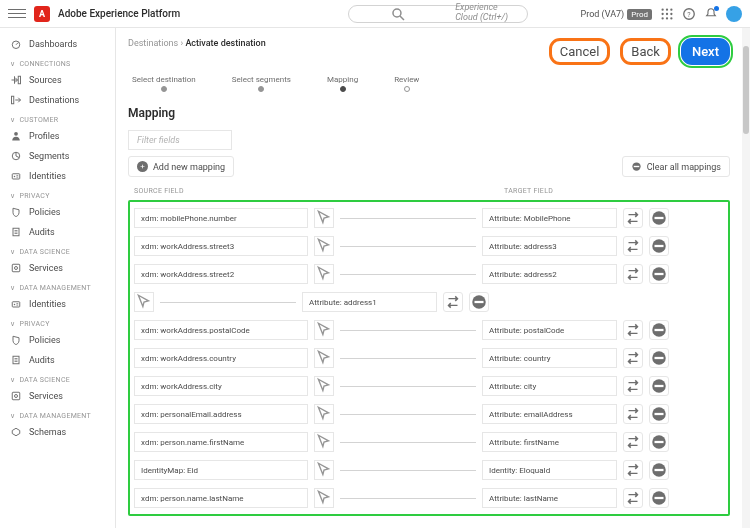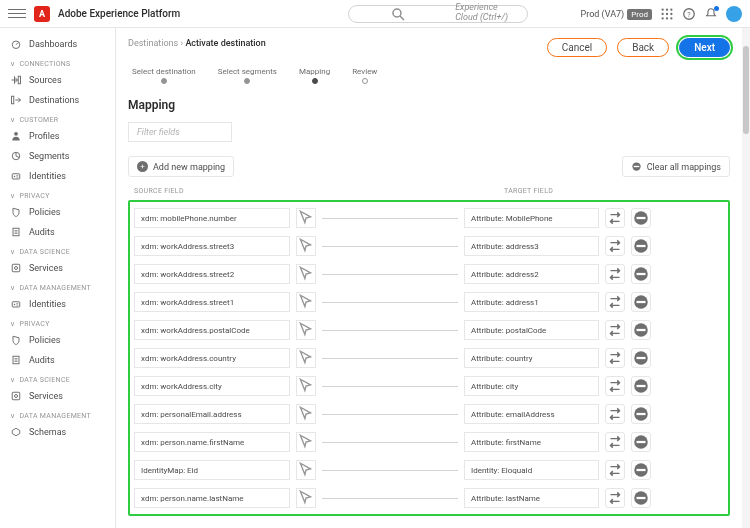--- a/index.html
+++ b/index.html
@@ -20,41 +20,41 @@
 .side{width:116px;border-right:1px solid #e6e6e6;overflow-y:auto;padding:6px 0}
 .sitem{display:flex;align-items:center;gap:7px;padding:4px 10px;font-size:9px;color:#4b4b4b;cursor:pointer}
 .scat{font-size:7px;color:#959595;padding:6px 10px 2px;letter-spacing:.3px;display:flex;align-items:center;gap:4px}
 .scat::before{content:'∨';font-size:7px;color:#959595}
 .sico{width:12px;height:12px;flex-shrink:0}
 .main{flex:1;display:flex;overflow:hidden}
 .content{flex:1;overflow-y:auto;padding:0 12px 12px;position:relative}
 .chdr{display:flex;padding:10px 0 6px;gap:10px}
 .bc{font-size:9px;color:#959595}
 .bc span.cur{color:#2c2c2c;font-weight:500}
-.btn{border:1px solid #f97316;background:#fff;border-radius:11px;padding:3px 14px;font-size:10px;cursor:pointer;color:#4b4b4b}
+.btn{border:3px solid #f97316;background:#fff;border-radius:11px;padding:3px 8px;font-size:13px;cursor:pointer;color:#4b4b4b}
 .btn.pri{background:#1473e6;border-color:#1473e6;color:#fff;font-weight:500}
 .btn.hl{outline:2px solid #2ecc40;outline-offset:1px}
-.steps{display:flex;gap:22px;padding:4px 0 2px;font-size:8px;color:#6e6e6e;margin-left:4px}
+.steps{display:flex;gap:36px;padding:4px 0 2px;font-size:8px;color:#6e6e6e;margin-left:4px}
 .step{display:flex;flex-direction:column;align-items:center;gap:2px}
 .dot{width:6px;height:6px;border-radius:50%;border:1px solid #959595;background:#fff}
 .dot.done{background:#959595}
 .dot.act{background:#4b4b4b;border-color:#4b4b4b}
 .h2{font-size:12px;font-weight:600;color:#2c2c2c;margin:12px 0 10px}
-.filter{width:104px;border:1px solid #e6e6e6;padding:4px 8px;font-size:9px;font-style:italic;color:#b3b3b3;margin-bottom:14px}
+.filter{width:104px;border:1px solid #e6e6e6;padding:4px 8px;font-size:9px;font-style:italic;color:#b3b3b3;margin-bottom:6px}
 .mrow{display:flex;align-items:center;margin-bottom:10px}
 .addbtn{border:1px solid #e6e6e6;border-radius:3px;padding:4px 8px;font-size:9px;display:flex;align-items:center;gap:5px;cursor:pointer}
 .pls{width:11px;height:11px;border-radius:50%;background:#6e6e6e;color:#fff;display:flex;align-items:center;justify-content:center;font-size:8px}
 .clr{font-size:9px;display:flex;align-items:center;gap:5px;cursor:pointer;border:1px solid #e6e6e6;border-radius:3px;padding:4px 8px}
 .mhdr{display:flex;font-size:7px;color:#959595;letter-spacing:.3px;margin-bottom:5px}
 .mhdr .c1{width:230px;padding-left:6px}
 .mhdr .c2{flex:1;padding-left:10px}
 .mbox{border:2px solid #2ecc40;border-radius:2px;padding:2px 0}
 .mrw{display:flex;align-items:center;padding:4px 4px;gap:6px}
 .fld{border:1px solid #e6e6e6;background:#fff;height:20px;display:flex;align-items:center;padding:0 6px;font-size:8px;color:#4b4b4b}
-.src{width:156px}
+.src{width:174px}
 .curs{width:20px;height:20px;border:1px solid #e6e6e6;display:flex;align-items:center;justify-content:center;cursor:pointer;color:#959595}
 .line{flex:0 0 136px;height:1px;background:#d3d3d3}
 .tgt{width:135px}
 .ib{width:20px;height:20px;border:1px solid #e6e6e6;border-radius:3px;display:flex;align-items:center;justify-content:center;cursor:pointer;color:#6e6e6e}
 .rsb{width:8px;background:#f4f4f4;position:relative}
 .thumb{position:absolute;top:18px;left:1px;width:6px;height:88px;background:#c7c7c7;border-radius:3px}
 svg{width:100%;height:100%}
 </style>
 </head>
 <body>
@@ -329,21 +329,20 @@
               </svg>
             </div>
             <div class="ib">
               <svg viewBox="0 0 16 16">
                 <circle cx="8" cy="8" r="6" fill="#6e6e6e"></circle>
                 <rect x="4" y="7" width="8" height="2" fill="#fff"></rect>
               </svg>
             </div>
           </div>
           <div class="mrw">
-            <div class="fld src">xdm: workAddress.street1</div>
             <div class="curs">
               <svg viewBox="0 0 16 16">
                 <path d="M3 2l9 5-4 1-1 4z" fill="none" stroke="#959595" stroke-width="1.2"></path>
               </svg>
             </div>
             <div class="line"></div>
             <div class="fld tgt">Attribute: address1</div>
             <div class="ib">
               <svg viewBox="0 0 16 16">
                 <path d="M4 5h8m-2-2 2 2-2 2M12 11H4m2-2-2 2 2 2" fill="none" stroke="#6e6e6e" stroke-width="1.3"></path>

